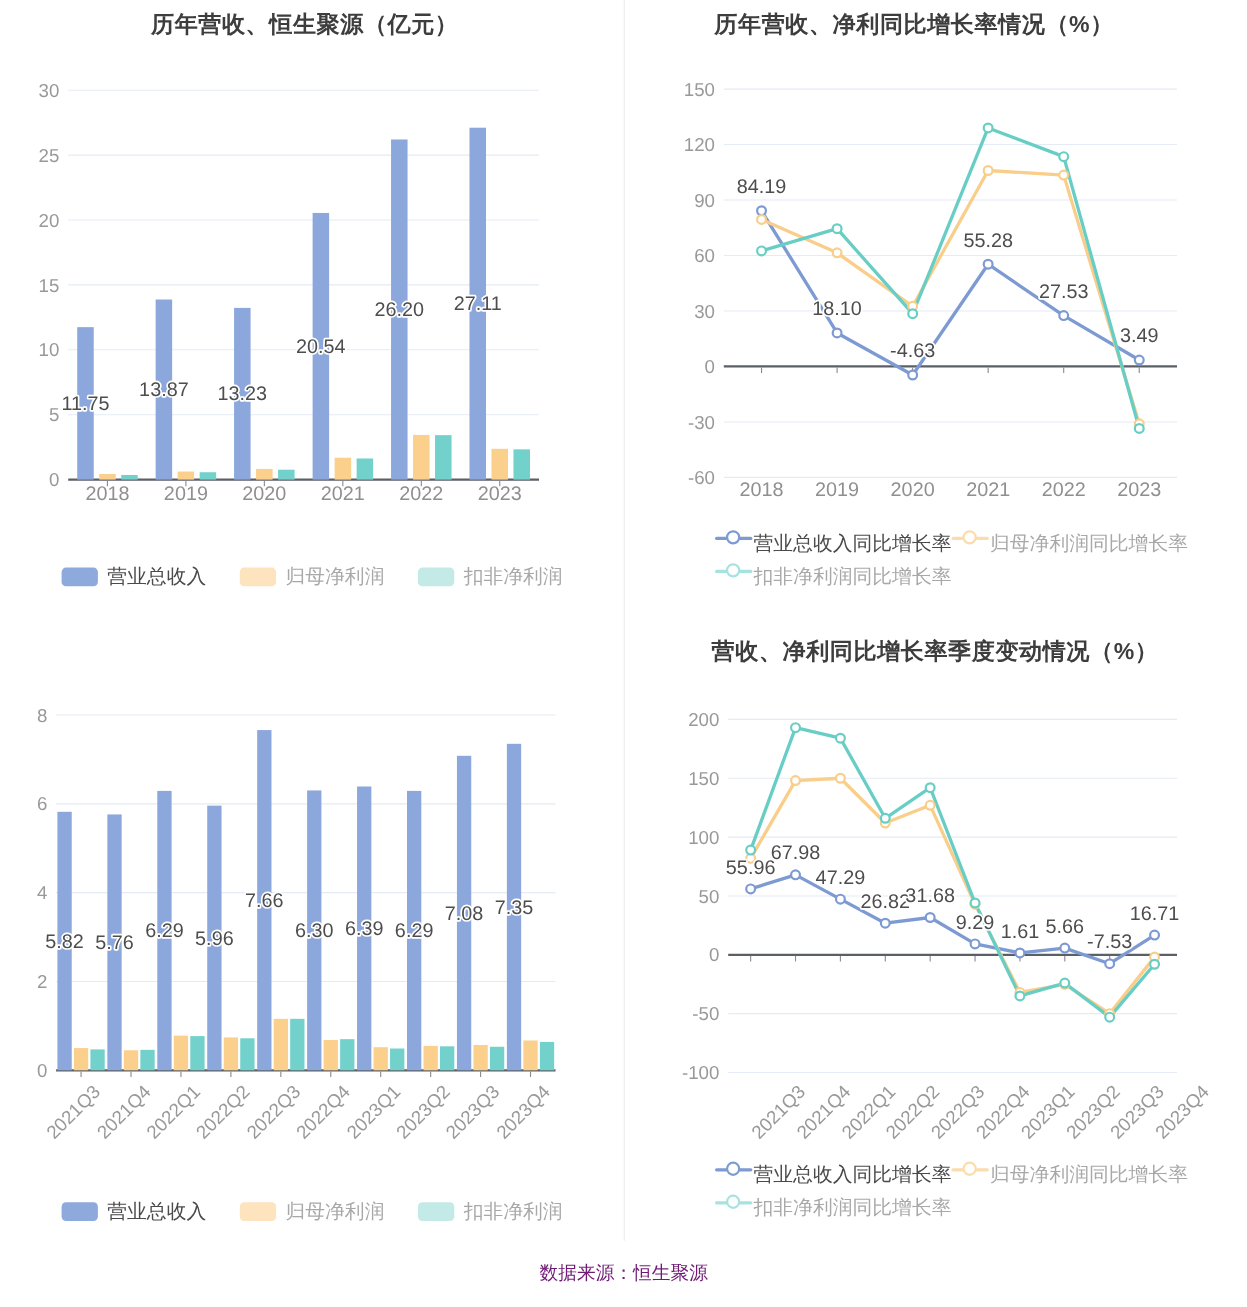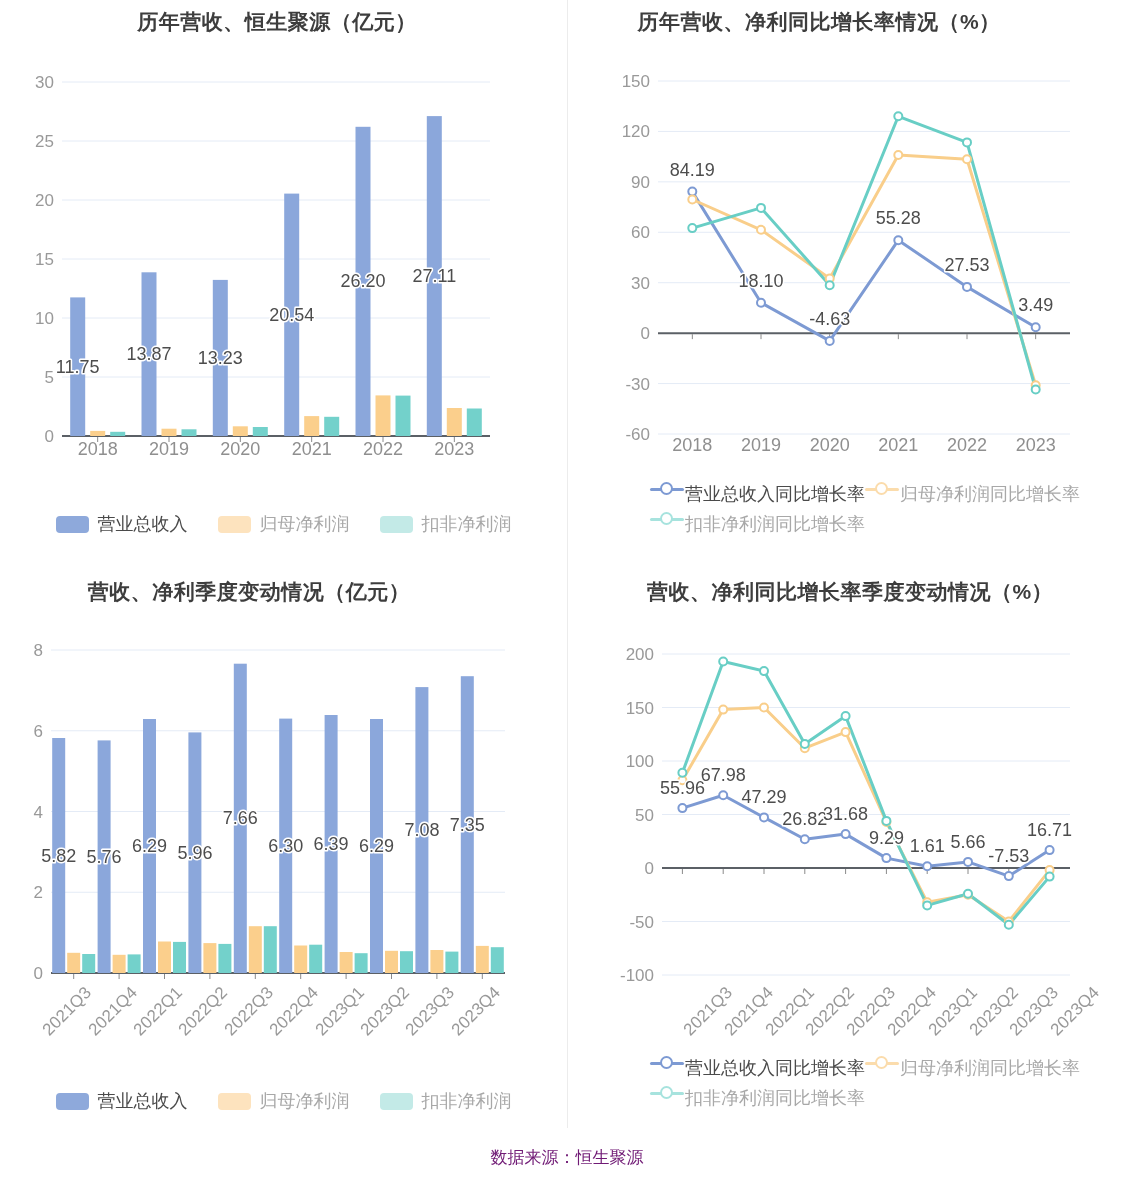--- a/index.html
+++ b/index.html
@@ -88,21 +88,21 @@
           <span class="legend-swatch" style="background: rgb(253, 227, 190);"></span>
           <span class="legend-label" style="color: rgb(168, 168, 168);">归母净利润</span>
         </div>
         <div class="legend-item">
           <span class="legend-swatch" style="background: rgb(195, 234, 231);"></span>
           <span class="legend-label" style="color: rgb(168, 168, 168);">扣非净利润</span>
         </div>
       </div>
     </div>
   <div class="panel" id="panel-1" style="left:567px;top:0;height:560px;">
-    <div class="chart-title" style="left:252px;top:8px;">历年营收、净利同比增长率情况（%）</div>
+    <div class="chart-title" style="left:264px;top:8px;">历年营收、净利同比增长率情况（%）</div>
   <svg width="567" height="560">
         <line x1="91" y1="434" x2="503" y2="434" stroke="#E4EBF6" stroke-width="1"></line>
         <text x="83" y="440" text-anchor="end" font-size="17" fill="#999999">-60</text>
         <line x1="91" y1="383.57142857142856" x2="503" y2="383.57142857142856" stroke="#E4EBF6" stroke-width="1"></line>
         <text x="83" y="389.57142857142856" text-anchor="end" font-size="17" fill="#999999">-30</text>
         <line x1="91" y1="333.14285714285717" x2="503" y2="333.14285714285717" stroke="#5B6066" stroke-width="2"></line>
         <text x="83" y="339.14285714285717" text-anchor="end" font-size="17" fill="#999999">0</text>
         <line x1="91" y1="282.7142857142857" x2="503" y2="282.7142857142857" stroke="#E4EBF6" stroke-width="1"></line>
         <text x="83" y="288.7142857142857" text-anchor="end" font-size="17" fill="#999999">30</text>
         <line x1="91" y1="232.2857142857143" x2="503" y2="232.2857142857143" stroke="#E4EBF6" stroke-width="1"></line>
@@ -169,21 +169,20 @@
       </div>
       <div class="legend-item-abs" style="top: 512px; left: 83px;">
         <span class="legend-marker">
           <span class="bar" style="background: rgb(167, 227, 222);"></span>
           <span class="ring" style="border-color: rgb(167, 227, 222);"></span>
         </span>
         <span class="legend-label" style="color: rgb(168, 168, 168);">扣非净利润同比增长率</span>
       </div>
     </div>
   <div class="panel" id="panel-2" style="left:0;top:560px;height:575px;">
-    <div class="chart-title" style="left:249px;top:18px;">营收、净利季度变动情况（亿元）</div>
   <svg width="567" height="575">
         <line x1="51" y1="413" x2="505" y2="413" stroke="#5B6066" stroke-width="2"></line>
         <text x="43" y="419" text-anchor="end" font-size="17" fill="#999999">0</text>
         <line x1="51" y1="332.25" x2="505" y2="332.25" stroke="#E4EBF6" stroke-width="1"></line>
         <text x="43" y="338.25" text-anchor="end" font-size="17" fill="#999999">2</text>
         <line x1="51" y1="251.5" x2="505" y2="251.5" stroke="#E4EBF6" stroke-width="1"></line>
         <text x="43" y="257.5" text-anchor="end" font-size="17" fill="#999999">4</text>
         <line x1="51" y1="170.75" x2="505" y2="170.75" stroke="#E4EBF6" stroke-width="1"></line>
         <text x="43" y="176.75" text-anchor="end" font-size="17" fill="#999999">6</text>
         <line x1="51" y1="90" x2="505" y2="90" stroke="#E4EBF6" stroke-width="1"></line>

